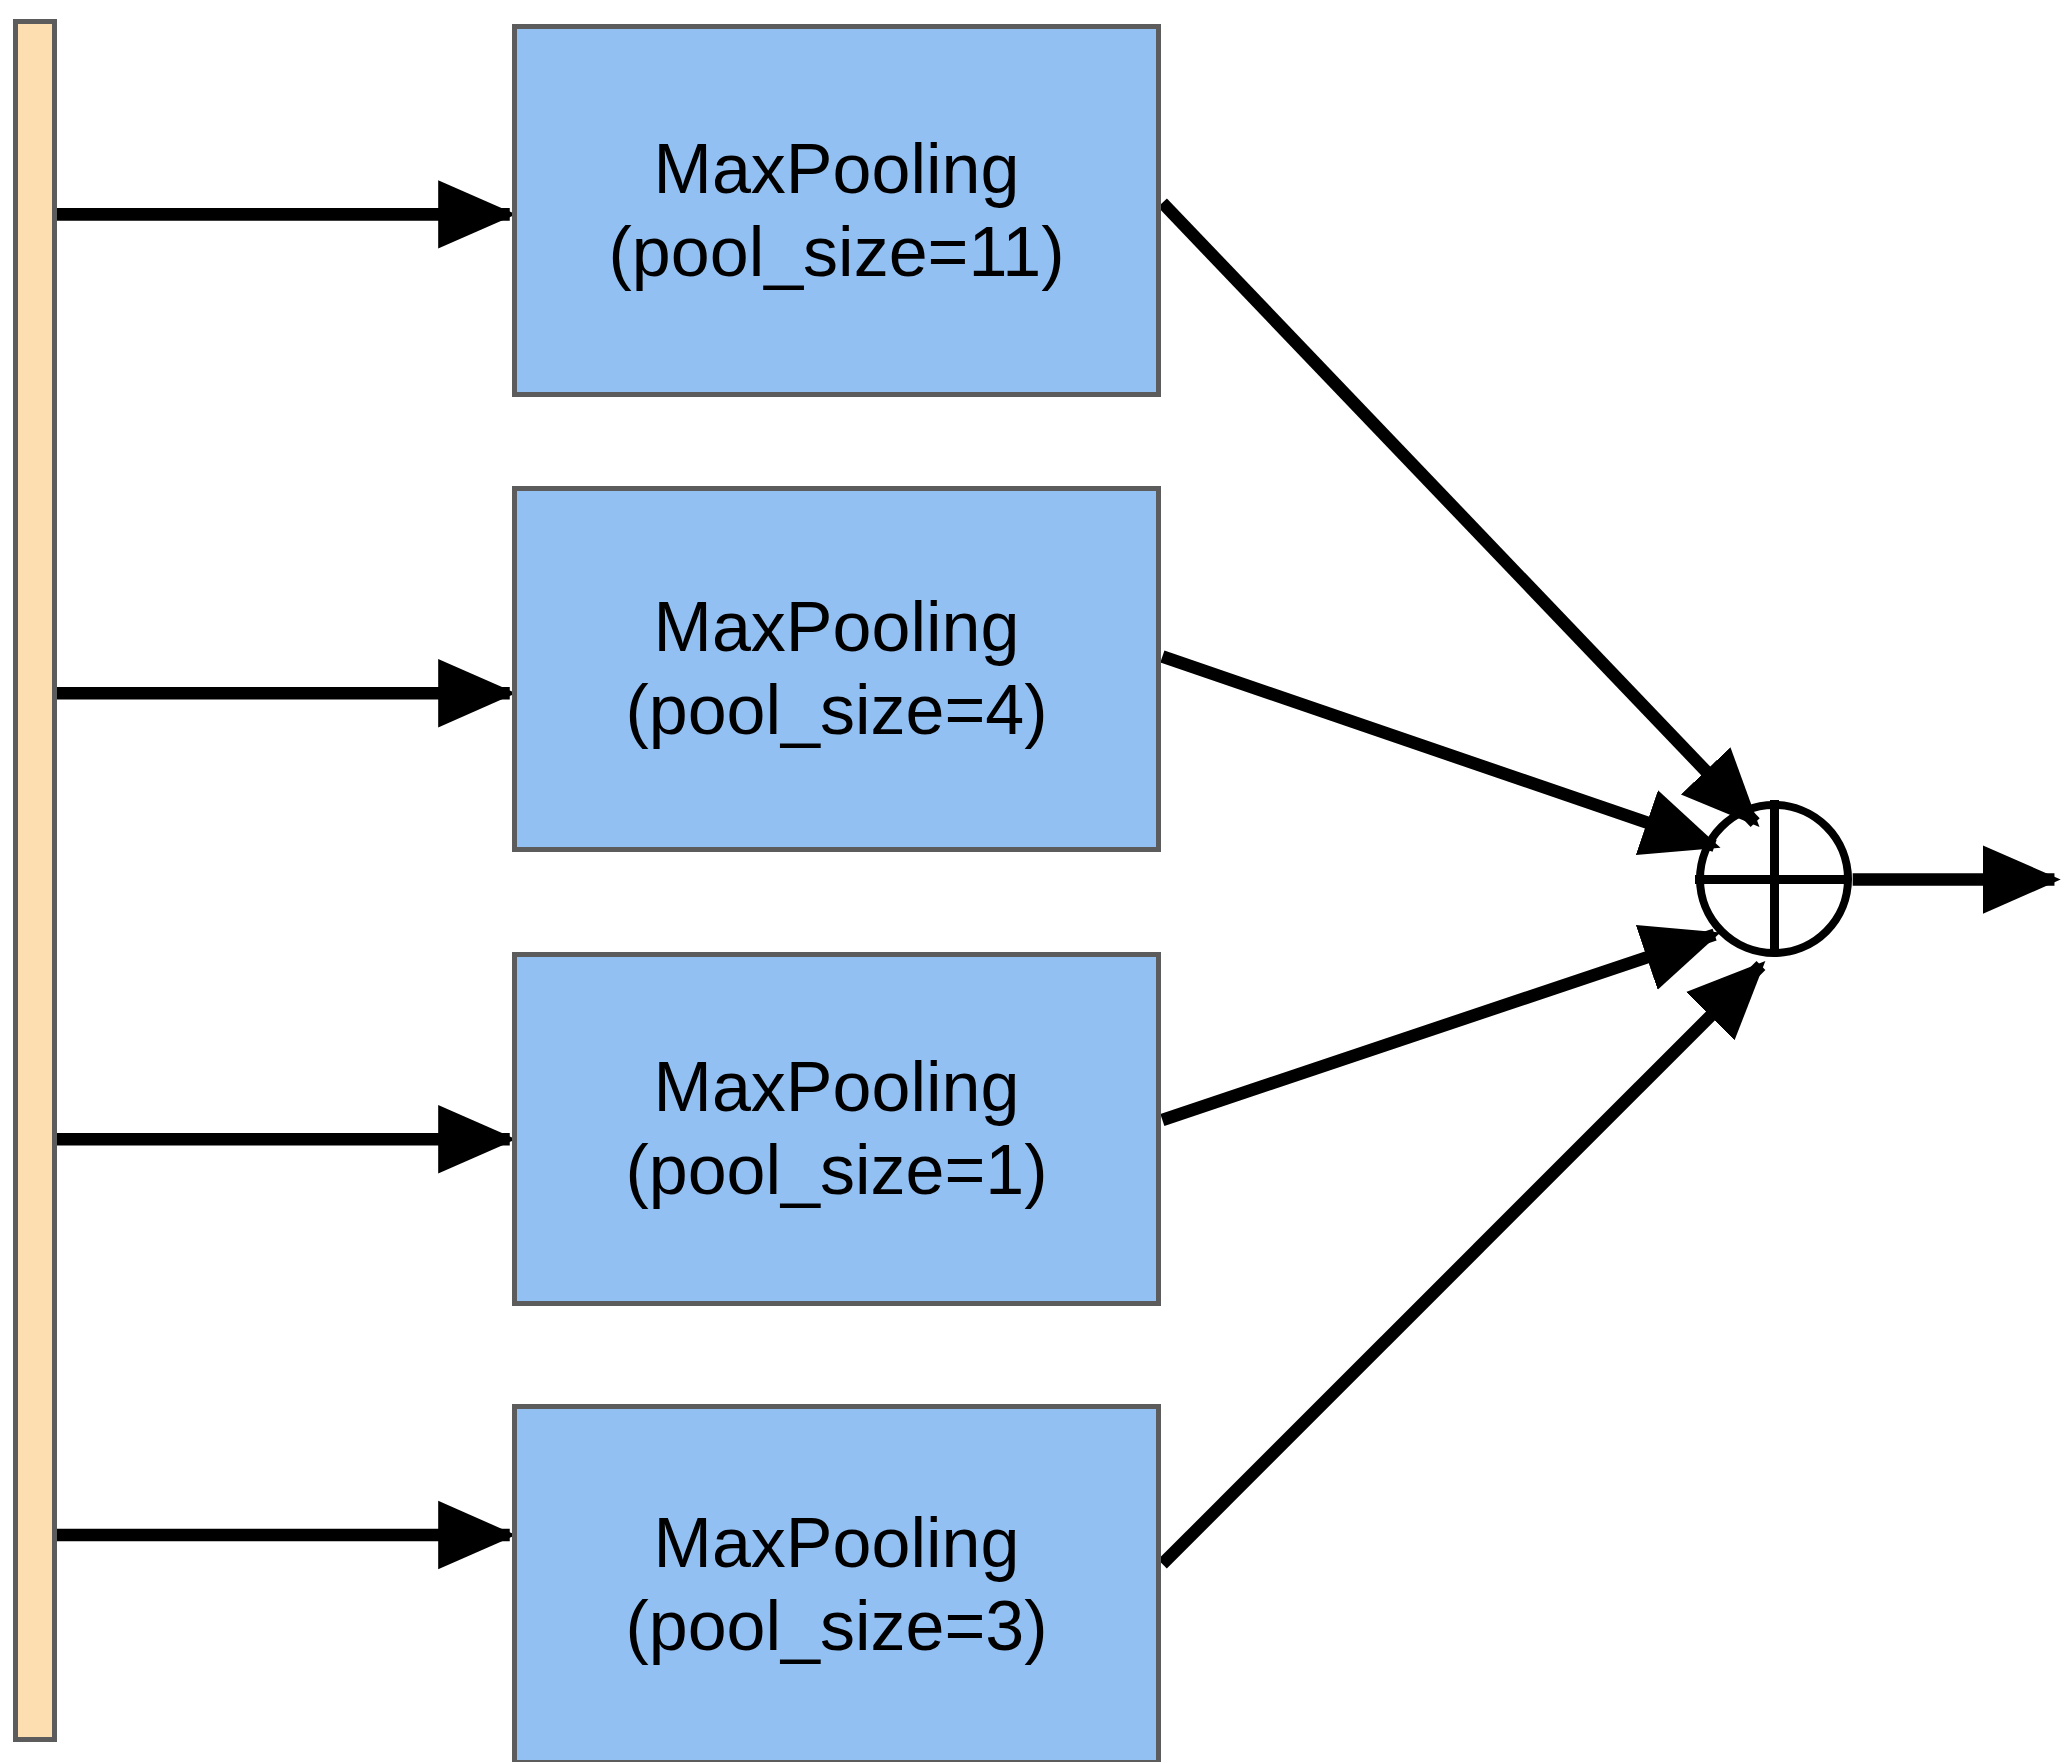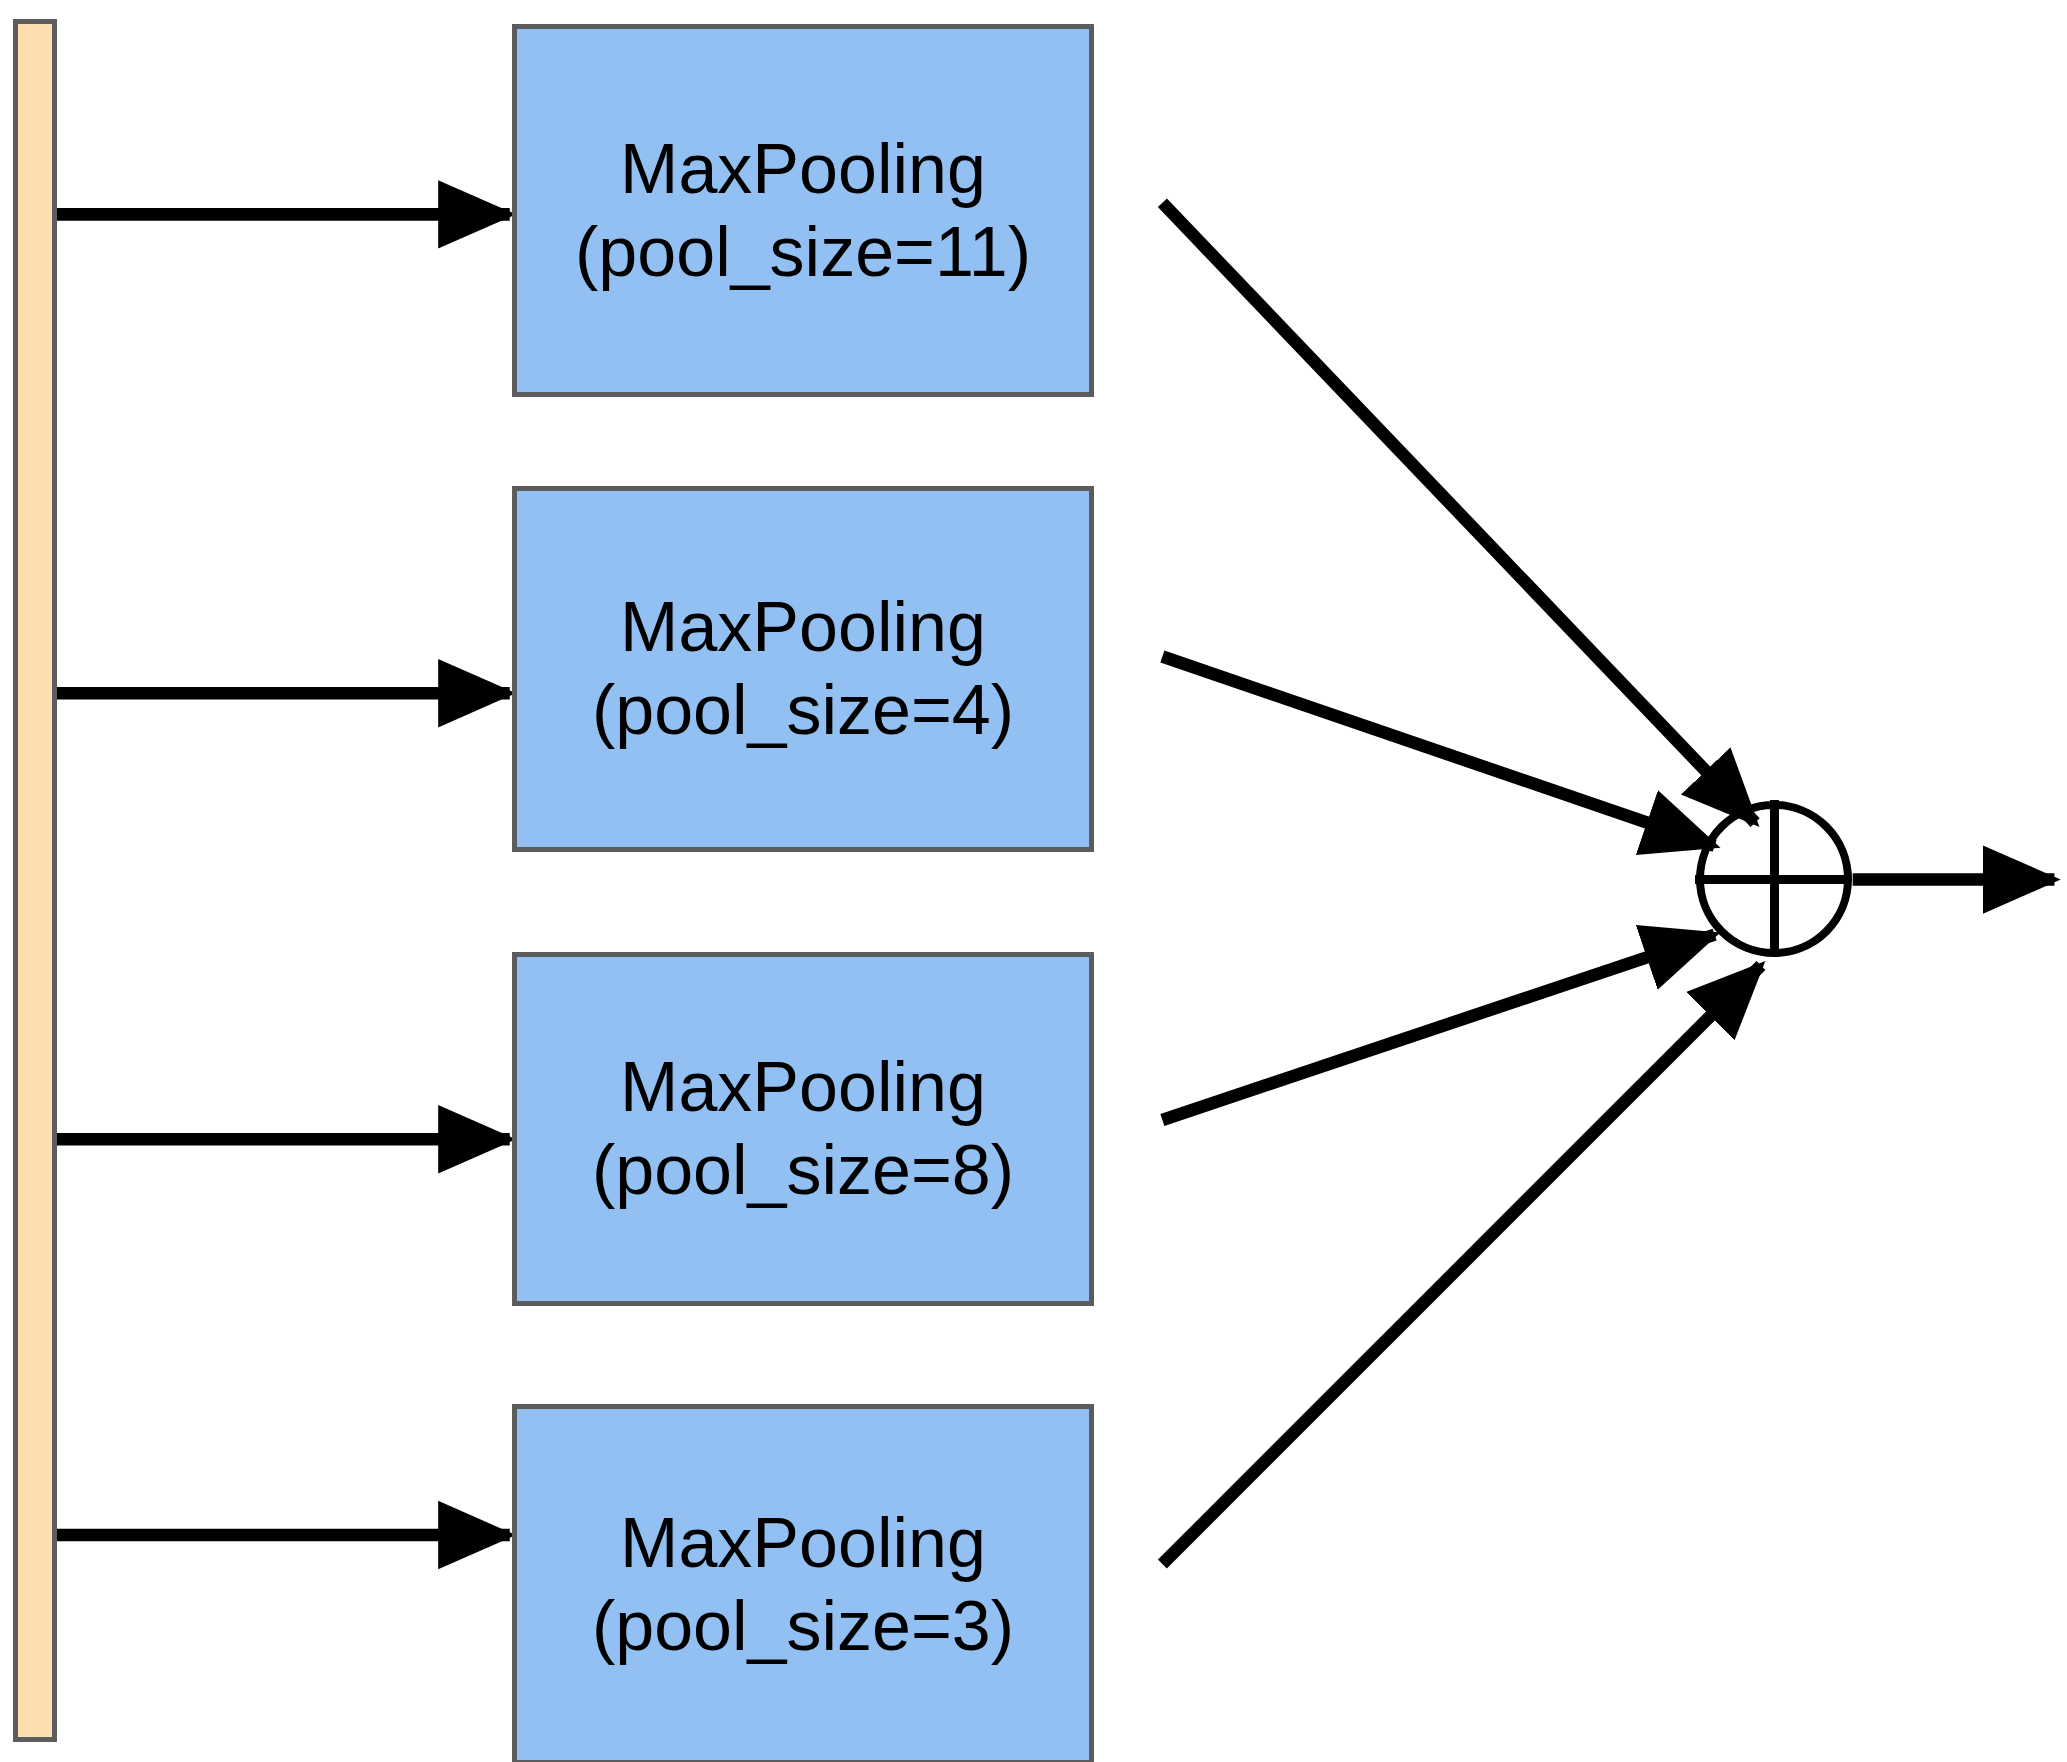--- a/index.html
+++ b/index.html
@@ -31,21 +31,21 @@
     top: 19.3px;
     width: 44px;
     height: 1723px;
     background: #fcdeb0;
     border: 5.8px solid #5c5c5c;
     box-sizing: border-box;
   }
   .pool-box {
     position: absolute;
     left: 512px;
-    width: 582px;
+    width: 649px;
     background: #93c0f2;
     border: 5.8px solid #5c5c5c;
     box-sizing: border-box;
     display: flex;
     flex-direction: column;
     align-items: center;
     justify-content: center;
     color: #000000;
     font-size: 70px;
     line-height: 1.18;
@@ -120,21 +120,21 @@
     <span class="line2">(pool_size=11)</span>
   </div>
 
   <div class="pool-box" id="box-1">
     <span class="line1">MaxPooling</span>
     <span class="line2">(pool_size=4)</span>
   </div>
 
   <div class="pool-box" id="box-2">
     <span class="line1">MaxPooling</span>
-    <span class="line2">(pool_size=8)</span>
+    <span class="line2">(pool_size=1)</span>
   </div>
 
   <div class="pool-box" id="box-3">
     <span class="line1">MaxPooling</span>
     <span class="line2">(pool_size=3)</span>
   </div>
 
   <div class="sum-node">
     <span class="h-bar"></span>
     <span class="v-bar"></span>

